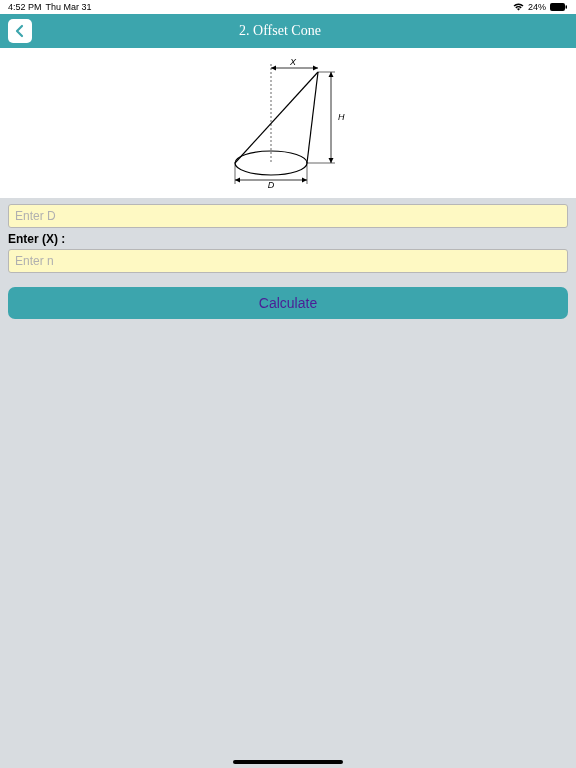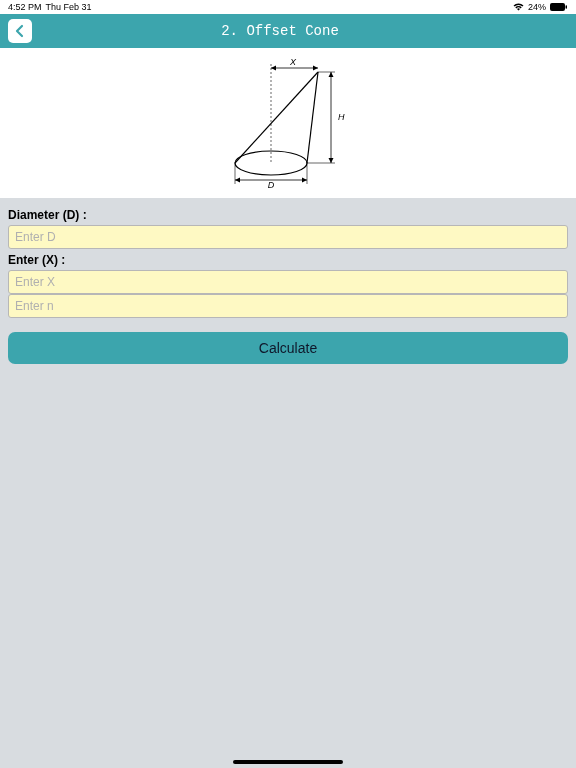--- a/index.html
+++ b/index.html
@@ -34,21 +34,21 @@
     justify-content: center;
     cursor: pointer;
   }
   .back-btn svg { display: block; }
   .nav-title {
     position: absolute;
     left: 0; right: 16px;
     text-align: center;
     color: #fff;
     font-size: 14px;
-    font-family: Liberation Mono, monospace;
+    font-family: Liberation Serif, serif;
     font-stretch: condensed;
     pointer-events: none;
   }
   .diagram-area {
     background: #fff;
     height: 150px;
     display: flex;
     align-items: center;
     justify-content: center;
   }
@@ -77,21 +77,21 @@
     color: #333;
   }
   .field-input::placeholder { color: #b0b0b0; }
   .calc-btn {
     width: 100%;
     height: 32px;
     margin-top: 14px;
     background: #3ca5ad;
     border: none;
     border-radius: 7px;
-    color: #0f172a;
+    color: #4c1d95;
     font-size: 14px;
     font-family: 'Arial Narrow', Arial, sans-serif;
     font-stretch: condensed;
     cursor: pointer;
   }
   .home-indicator {
     position: absolute;
     bottom: 4px;
     left: 50%;
     transform: translateX(-50%);
@@ -100,21 +100,21 @@
     background: #000;
     border-radius: 2px;
   }
 </style>
 </head>
 <body>
 
 <div class="statusbar">
   <div class="left">
     <span>4:52 PM</span>
-    <span>Thu Feb 31</span>
+    <span>Thu Mar 31</span>
   </div>
   <div class="right">
     <span>
       <svg width="11" height="8" viewBox="0 0 11 8">
         <path d="M5.5 7.5 L4 6 A2.1 2.1 0 0 1 7 6 Z M2.3 4.3 A4.5 4.5 0 0 1 8.7 4.3 L7.6 5.4 A3 3 0 0 0 3.4 5.4 Z M0.5 2.5 A7 7 0 0 1 10.5 2.5 L9.4 3.6 A5.5 5.5 0 0 0 1.6 3.6 Z" fill="#000"></path>
       </svg>
     </span>
     <span>24%</span>
     <span>
       <svg width="18" height="8" viewBox="0 0 18 8">
@@ -162,25 +162,23 @@
     <polygon points="12,122 17,119.5 17,124.5" fill="#000"></polygon>
     <polygon points="84,122 79,119.5 79,124.5" fill="#000"></polygon>
     <line x1="12" y1="105" x2="12" y2="126" stroke="#000" stroke-width="0.6"></line>
     <line x1="84" y1="105" x2="84" y2="126" stroke="#000" stroke-width="0.6"></line>
     <text x="48" y="130" font-size="9" font-style="italic" text-anchor="middle">D</text>
   </svg>
 </div>
 
 <div class="form-area">
 
-  <div class="field-label">Diameter (D) :</div>
   <input class="field-input" type="text" placeholder="Enter D" style="">
 
 
   <div class="field-label">Enter (X) :</div>
-  <input class="field-input" type="text" placeholder="Enter X" style="">
 
   <input class="field-input" type="text" placeholder="Enter n" style="">
 
   <button class="calc-btn">Calculate</button>
 </div>
 
 <div class="home-indicator"></div>
 
 </body></html>

